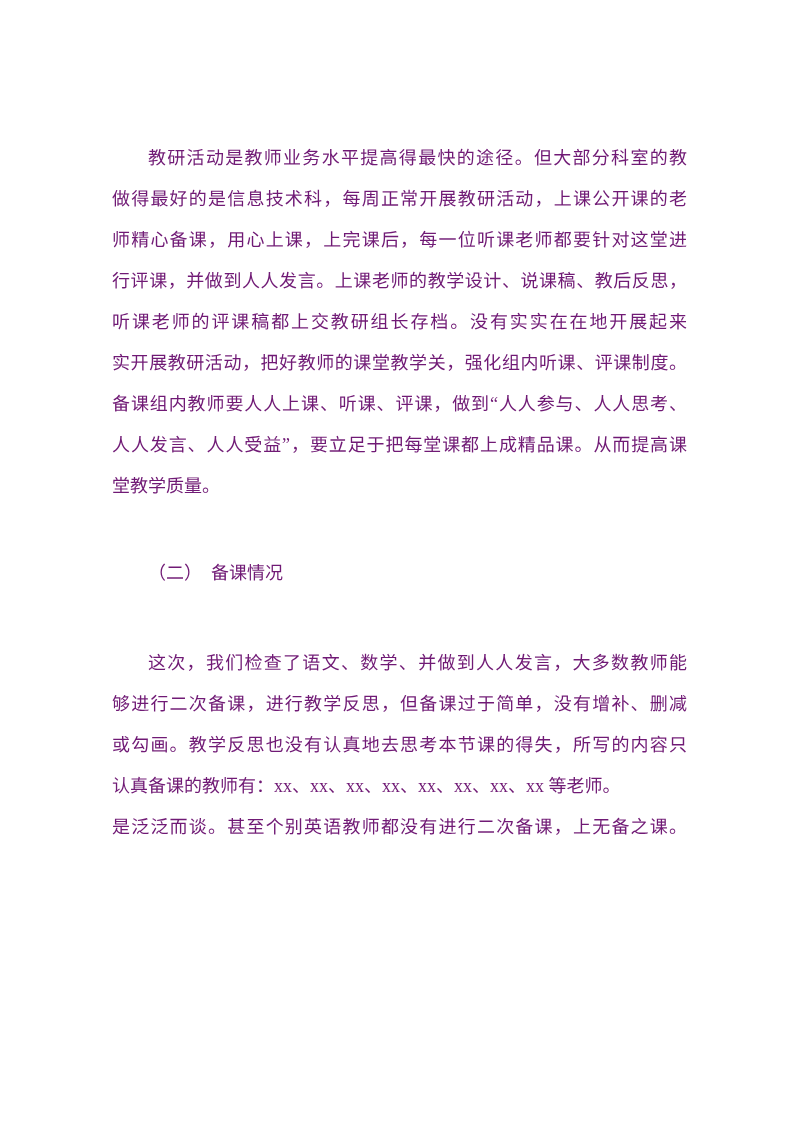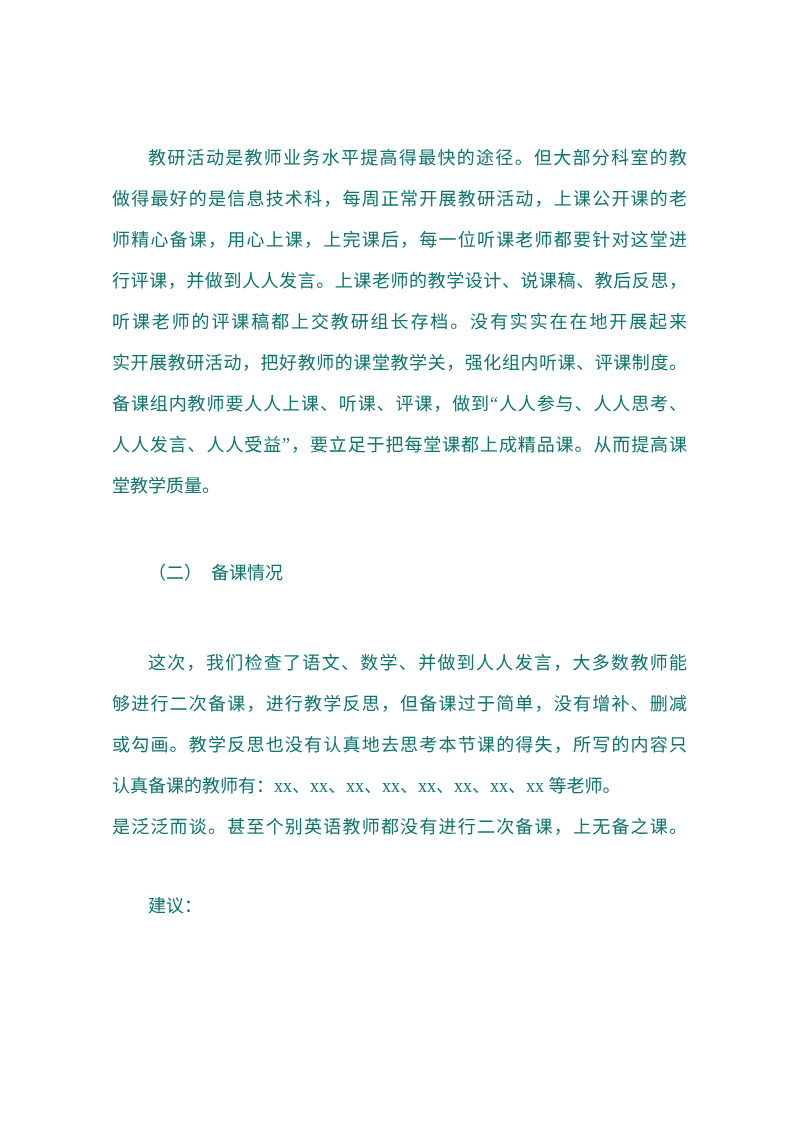--- a/index.html
+++ b/index.html
@@ -10,21 +10,21 @@
   .page {
     position: relative;
     width: 793px;
     height: 1122px;
     margin: 0 auto;
     background: #ffffff;
     box-sizing: border-box;
     padding: 138px 106px 0 112px;
     overflow: hidden;
     font-family: "Liberation Serif", "DejaVu Serif", serif;
-    color: #0f766e;
+    color: #701a75;
   }
   .line {
     font-size: 18px;
     line-height: 41px;
     height: 41px;
     white-space: nowrap;
     text-align: justify;
     text-align-last: justify;
     overflow: hidden;
   }
@@ -65,15 +65,14 @@
   <div class="line last indent heading">（二）　备课情况</div>
 
   <div class="para para-2">
     <div class="line indent">这次，我们检查了语文、数学、并做到人人发言，大多数教师能</div>
     <div class="line">够进行二次备课，进行教学反思，但备课过于简单，没有增补、删减</div>
     <div class="line">或勾画。教学反思也没有认真地去思考本节课的得失，所写的内容只</div>
     <div class="line last">认真备课的教师有：xx、xx、xx、xx、xx、xx、xx、xx 等老师。</div>
     <div class="line">是泛泛而谈。甚至个别英语教师都没有进行二次备课，上无备之课。</div>
   </div>
 
-  <div class="line last indent suggestion">建议：</div>
 
 </div>
 
 </body></html>

